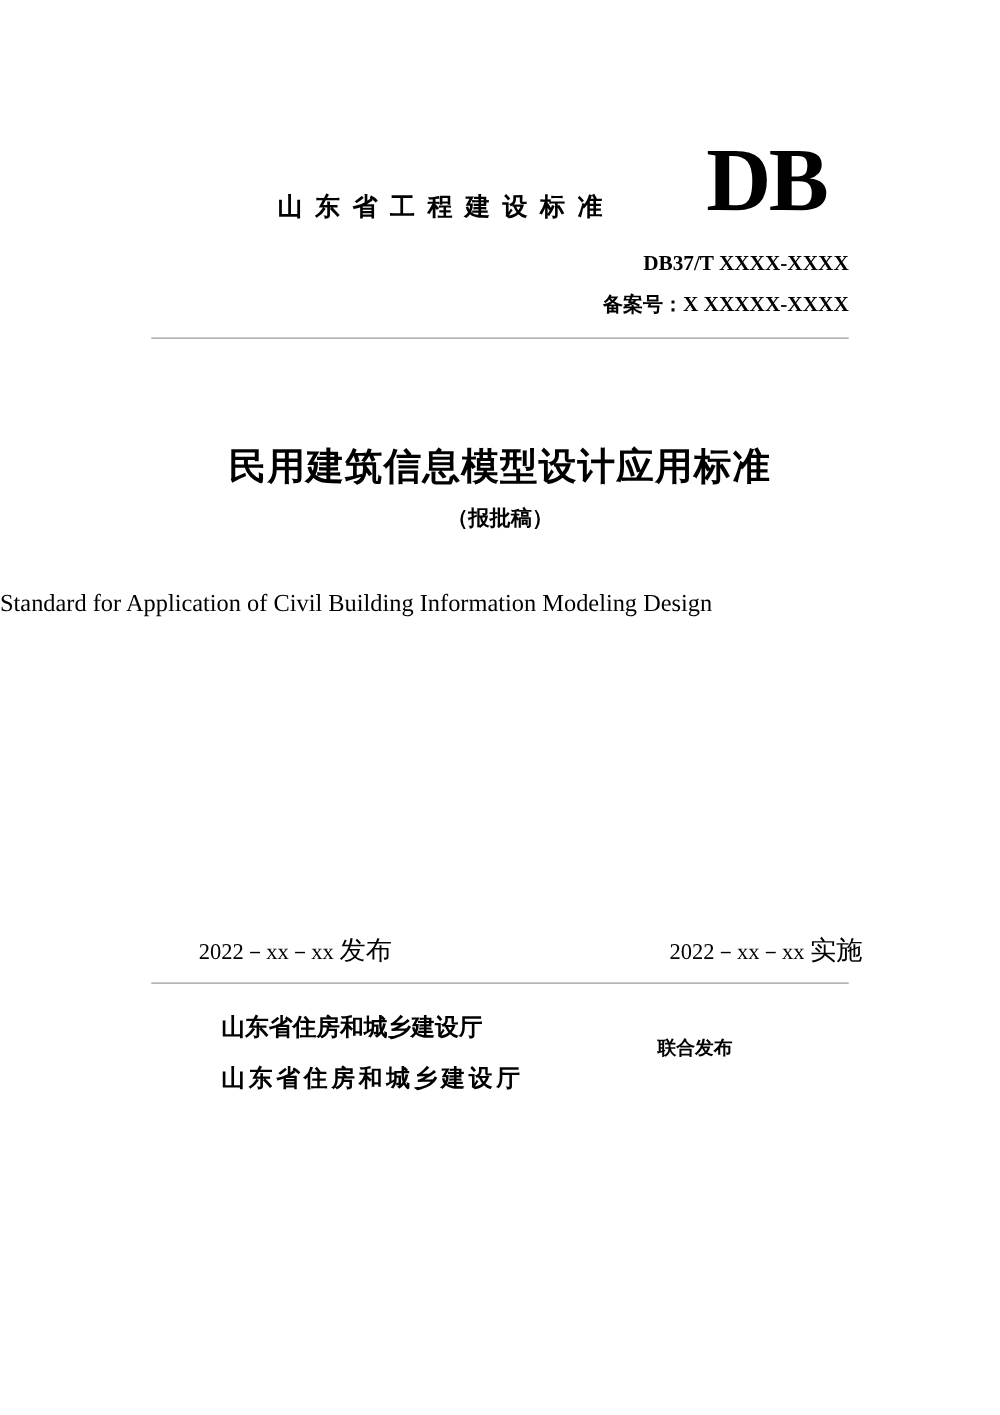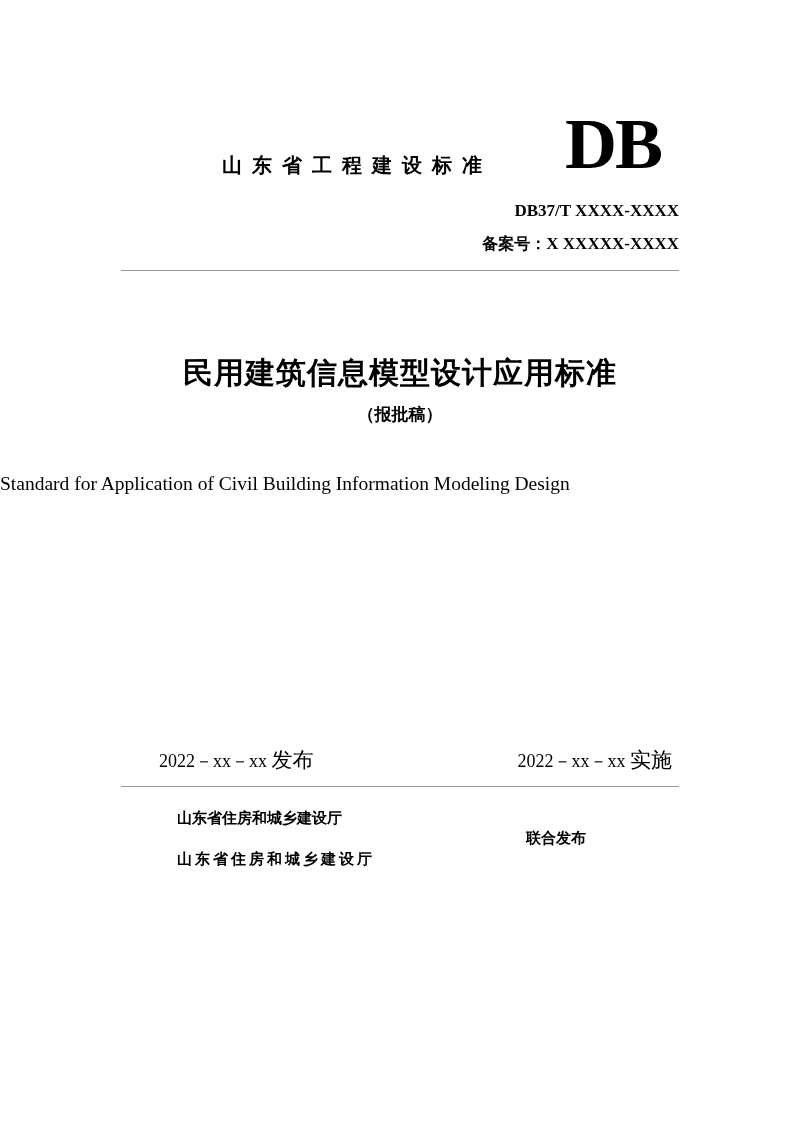--- a/index.html
+++ b/index.html
@@ -15,22 +15,22 @@
   #record-number .val { font-family:"Liberation Serif", serif; font-weight:bold; }
   .rule { left:121px; width:558px; height:1px; background:#9a9a9a; }
   #rule-top { top:270px; }
   #rule-bottom { top:786px; }
   #title-cn { left:0; width:800px; top:353px; text-align:center; font-size:30px; letter-spacing:1px; }
   #subtitle-cn { left:0; width:800px; top:403px; text-align:center; font-size:17px; }
   #title-en { left:0; width:708px; top:473px; text-align:left; font-size:19.5px; white-space:nowrap; }
   .date { top:746px; font-size:18px; white-space:nowrap; }
   .date .cjk { font-family:"DejaVu Sans", sans-serif; font-size:21px; }
   #date-publish { left:159px; }
-  #date-implement { right:128px; }
-  .issuer { left:177px; font-size:15px; white-space:nowrap; }
+  #date-implement { right:110px; }
+  .issuer { left:177px; font-size:19px; white-space:nowrap; }
   #issuer-1 { top:809px; }
   #issuer-2 { top:850px; letter-spacing:3px; }
   #joint-publish { left:526px; top:829px; font-size:15px; white-space:nowrap; }
 </style>
 </head>
 <body>
 
 <div class="abs cjk-bold" id="series-title">山东省工程建设标准</div>
 <div class="abs serif" id="db-mark">DB</div>
 <div class="abs serif" id="std-number">DB37/T XXXX-XXXX</div>

